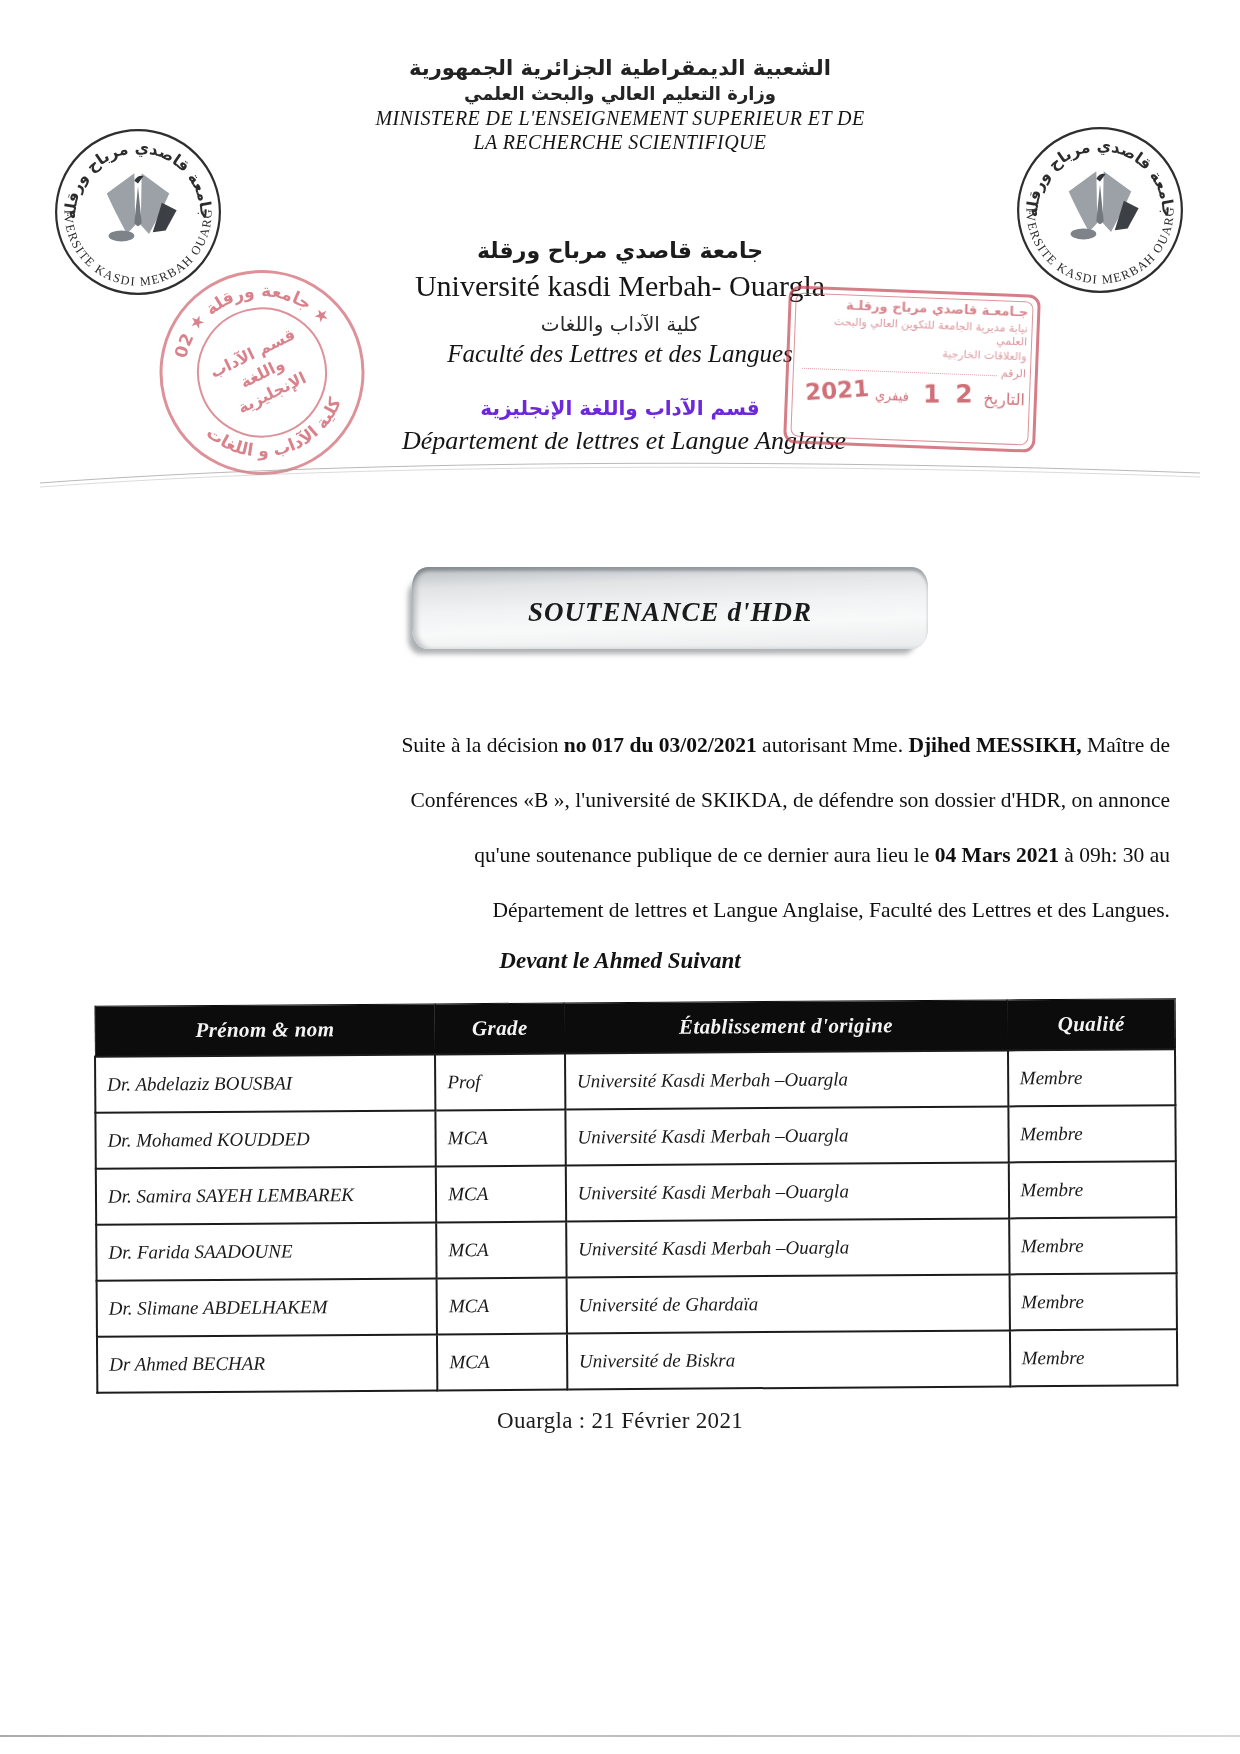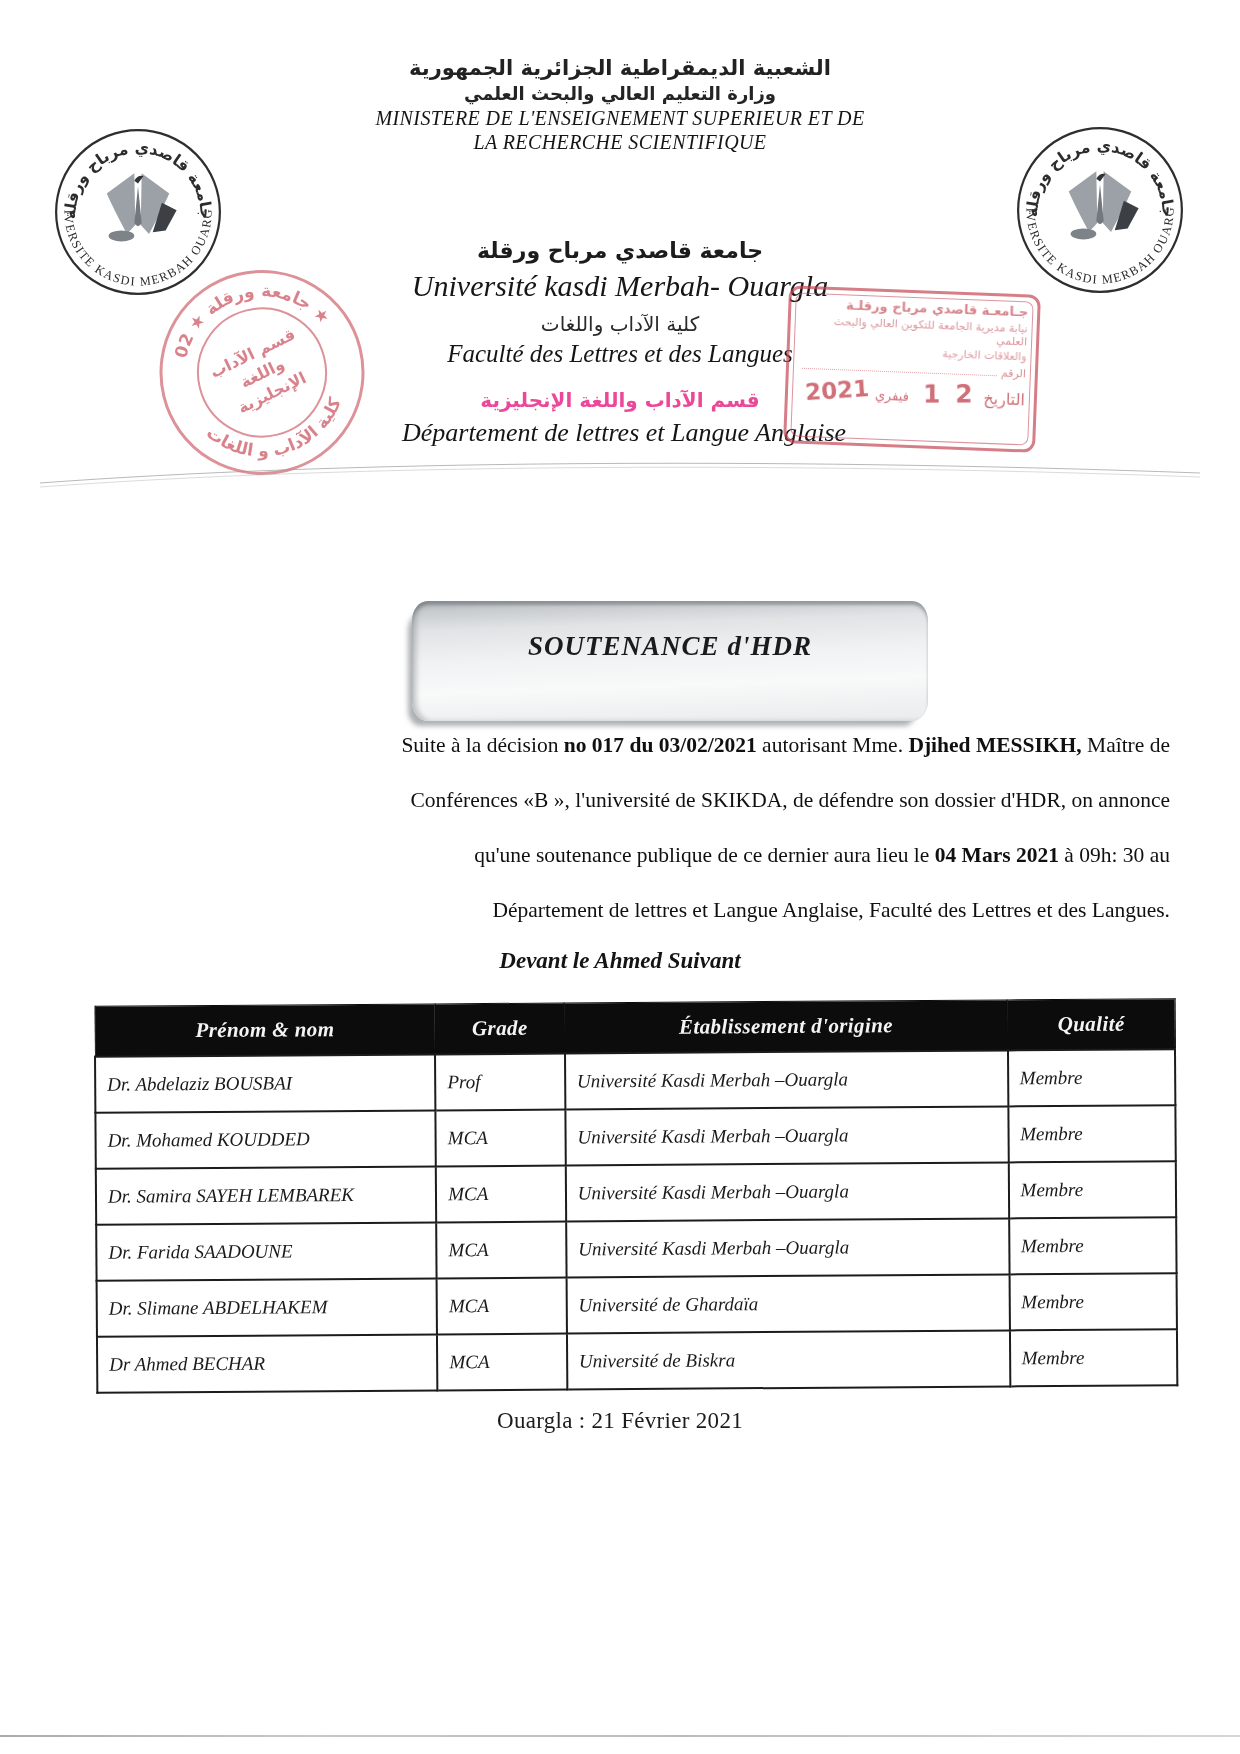--- a/index.html
+++ b/index.html
@@ -10,24 +10,24 @@
   .hdr{position:absolute;top:56px;left:0;width:100%;text-align:center;}
   .hdr-ar1{font-family:"DejaVu Sans",sans-serif;font-weight:700;font-size:21px;color:#222;}
   .hdr-fr1{font-style:italic;font-size:22px;letter-spacing:.6px;margin-top:7px;color:#1d1d1d;}
   .hdr-ar2{font-family:"DejaVu Sans",sans-serif;font-weight:700;font-size:18px;margin-top:3px;color:#242424;}
   .hdr-fr2{font-style:italic;font-size:20px;letter-spacing:.4px;margin-top:3px;}
   .hdr-fr3{font-style:italic;font-size:20px;letter-spacing:.4px;margin-top:1px;}
 
   
   .uni{position:absolute;top:238px;left:0;width:100%;text-align:center;}
   .uni-ar{font-family:"DejaVu Sans",sans-serif;font-weight:700;font-size:22px;color:#1c1c1c;}
-  .uni-fr{font-style:italic;font-size:30px;margin-top:6px;color:#161616;}
+  .uni-fr{font-size:30px;margin-top:6px;color:#161616;}
   .fac-ar{font-family:"DejaVu Sans",sans-serif;font-size:20px;margin-top:9px;color:#2a2a2a;}
   .fac-fr{font-style:italic;font-size:25px;margin-top:4px;}
-  .dep-ar{font-family:"DejaVu Sans",sans-serif;font-weight:700;font-size:20px;margin-top:20px;color:#ec4899;}
+  .dep-ar{font-family:"DejaVu Sans",sans-serif;font-weight:700;font-size:20px;margin-top:28px;color:#6d28d9;}
   .dep-fr{font-style:italic;font-size:26px;margin-top:6px;padding-left:8px;}
 
   
   .logo{position:absolute;width:184px;height:184px;}
   .logo-left{left:46px;top:120px;}
   .logo-right{left:1008px;top:118px;}
   .logo text{fill:#2c2c2c;}
   .logo .arc-ar{font-family:"DejaVu Sans",sans-serif;font-size:17px;font-weight:700;}
   .logo .arc-lat{font-family:"Liberation Serif",serif;font-size:13.5px;letter-spacing:1.5px;}
 
@@ -53,25 +53,25 @@
   .sr-date{display:flex;direction:rtl;align-items:baseline;margin-top:2px;}
   .sr-lbl{white-space:nowrap;}
   .sr-day{font-size:25px;font-weight:700;letter-spacing:3px;transform:rotate(-2deg);}
   .sr-month{font-size:13px;margin:0 6px;}
   .sr-year{font-size:23px;font-weight:700;transform:rotate(-6deg);display:inline-block;}
 
   
   .divider{position:absolute;left:38px;top:455px;width:1164px;height:40px;}
 
   
-  .title-box{position:absolute;left:412px;top:567px;width:516px;height:120px;
+  .title-box{position:absolute;left:412px;top:567px;width:516px;height:82px;
      border-radius:16px/20px;
      background:linear-gradient(178deg,#aab0b5 0%,#c7cbce 8%,#e1e3e5 22%,#f1f2f3 46%,#f8f9f9 68%,#e9ebec 100%);
      box-shadow:inset 0 4px 3px rgba(104,110,116,.5), inset 5px 0 4px rgba(104,110,116,.3),
-                -8px 9px 5px -4px rgba(96,101,106,.5);margin-top:34px;}
+                -8px 9px 5px -4px rgba(96,101,106,.5);}
   .title-box span{display:block;text-align:center;margin-top:30px;
      font-style:italic;font-weight:700;font-size:27px;letter-spacing:1px;color:#1b1b1b;}
 
   
   .announce{position:absolute;top:718px;left:70px;width:1100px;text-align:right;
             font-size:21.5px;color:#101010;}
   .par-line{height:55px;line-height:55px;white-space:nowrap;}
   .par-line .b{font-weight:700;}
 
   

